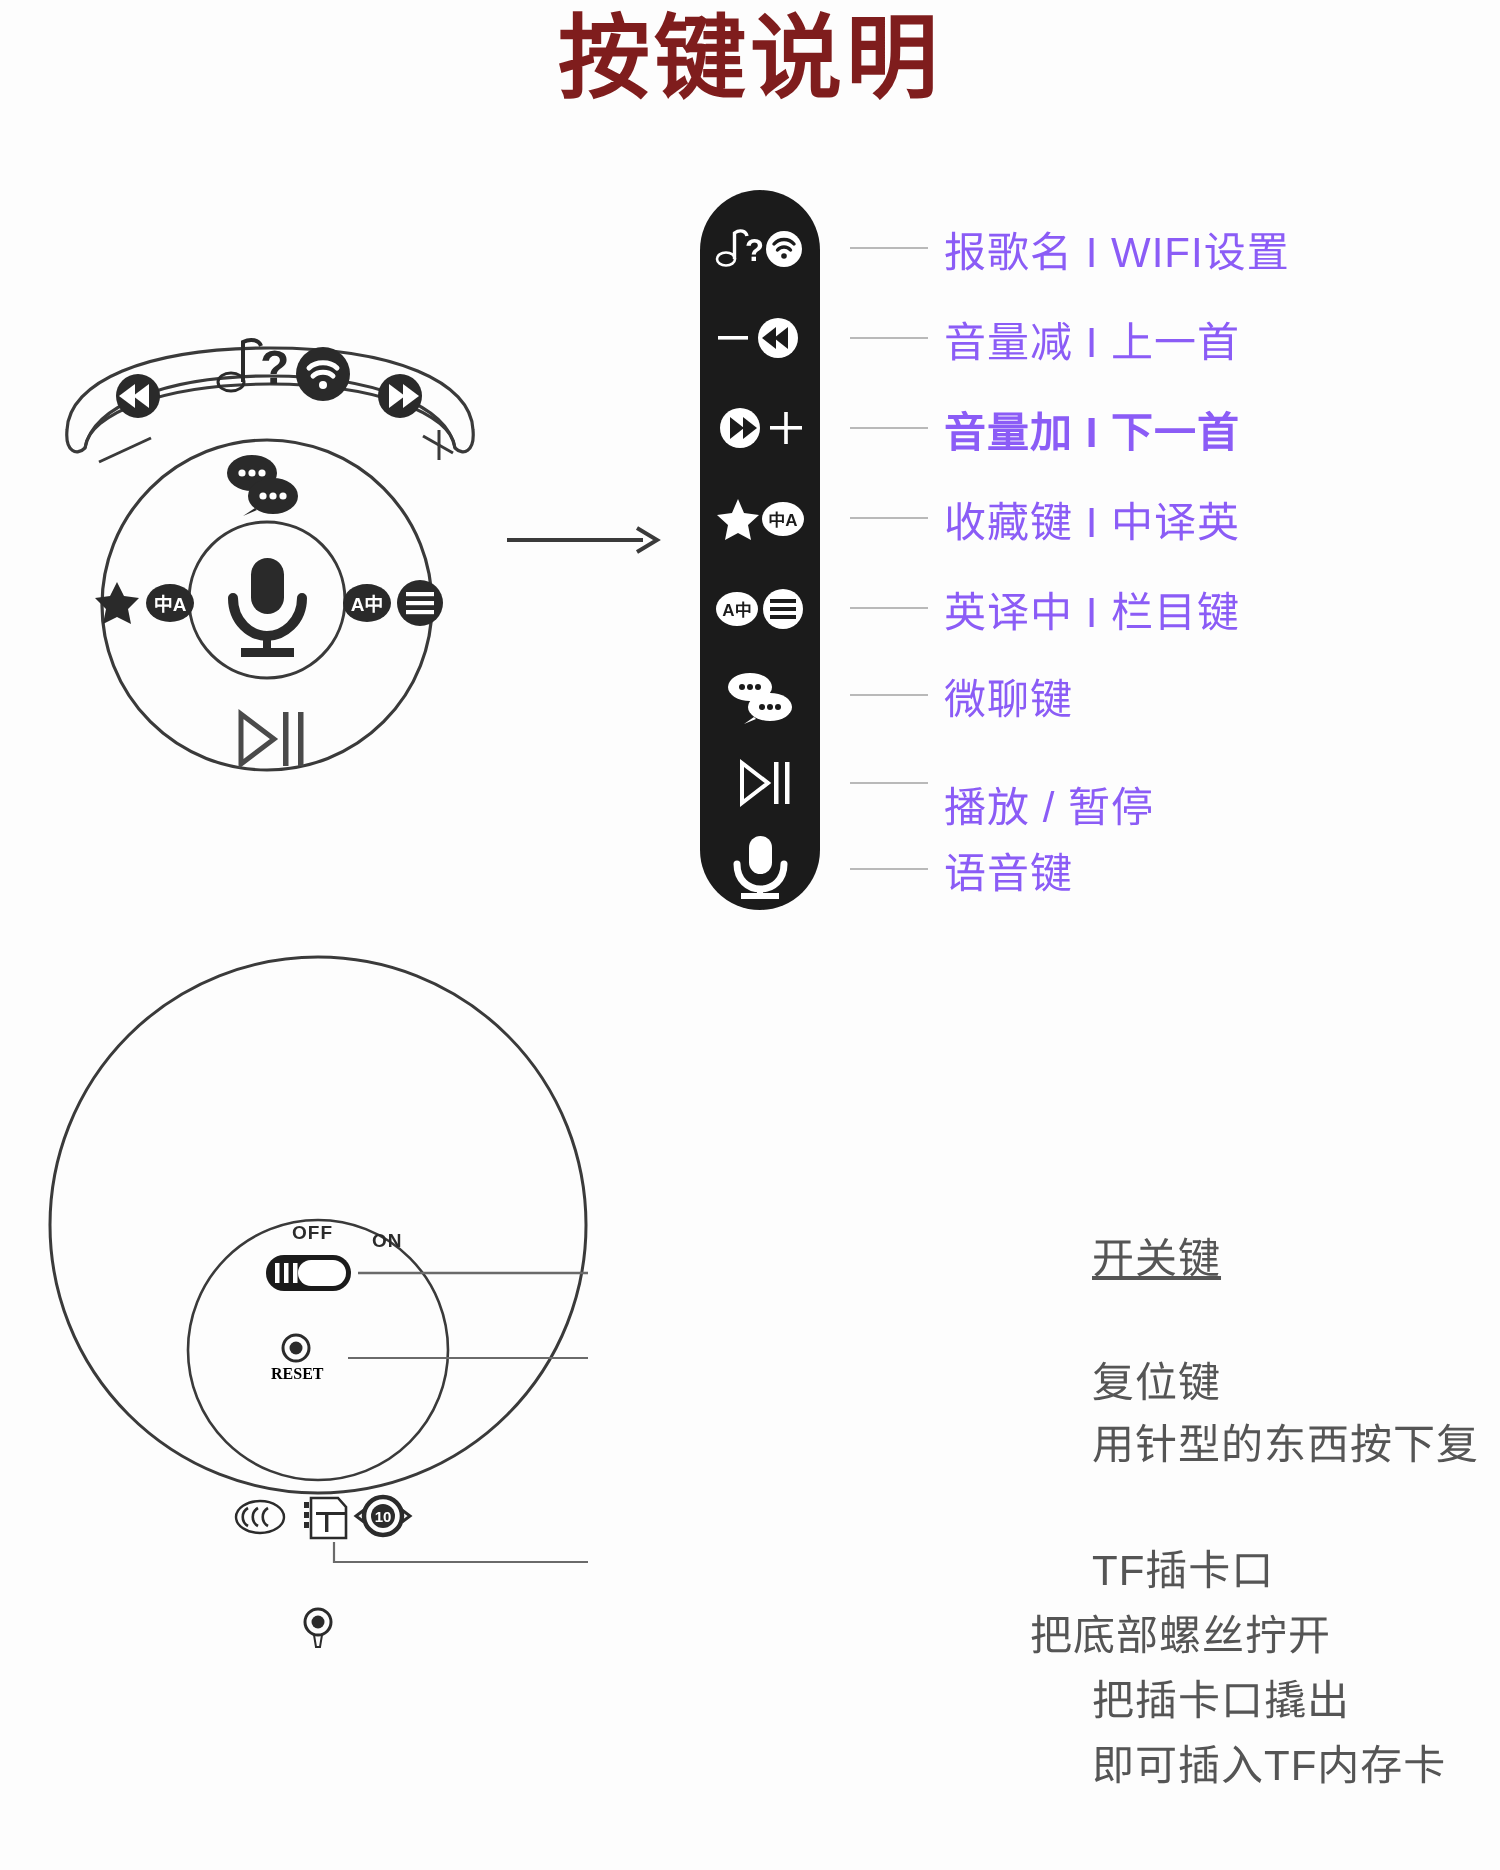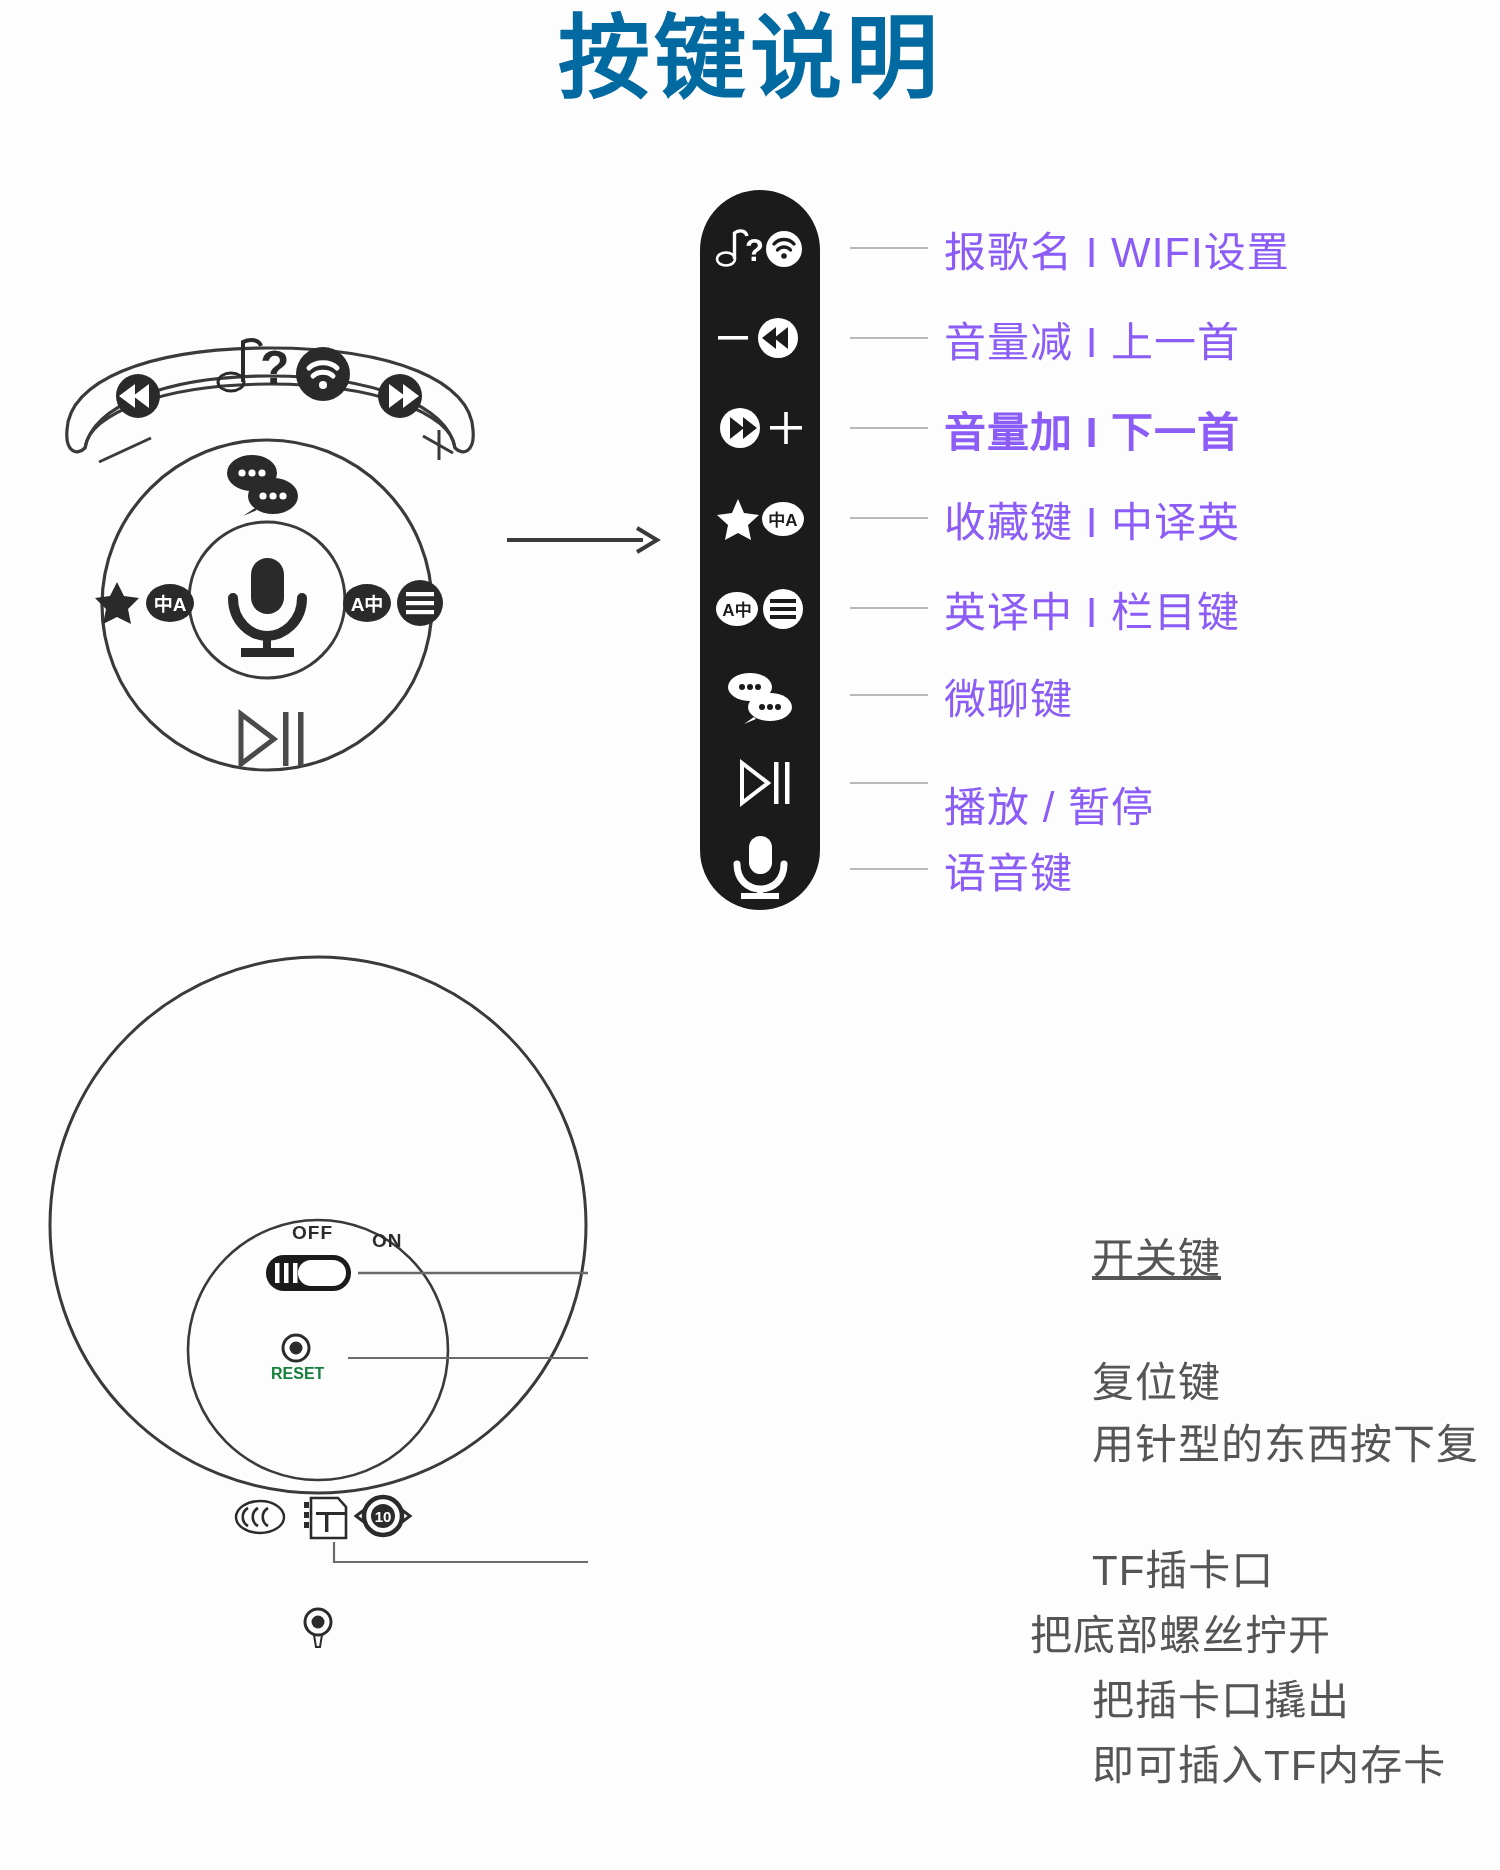--- a/index.html
+++ b/index.html
@@ -13,21 +13,21 @@
   }
   #page{position:relative;width:1500px;height:1870px;}
 
   
   .page-title{
     position:absolute;left:0;top:8px;width:1500px;
     text-align:center;
     font-size:92px;
     font-weight:700;
     letter-spacing:4px;
-    color:#0369a1;
+    color:#7f1d1d;
     line-height:1.1;
   }
 
   
   .pill{
     position:absolute;left:700px;top:190px;
     width:120px;height:720px;
     background:#1b1b1b;
     border-radius:60px;
   }
@@ -64,22 +64,22 @@
   .dev-top{position:absolute;left:55px;top:330px;width:430px;height:470px;}
   .dev-bottom{position:absolute;left:28px;top:950px;width:580px;height:560px;}
 
   .arrow{position:absolute;left:505px;top:520px;width:160px;height:40px;}
 
   .offon{
     position:absolute;font-size:19px;font-weight:700;color:#2b2b2b;
     letter-spacing:1px;font-family:"Liberation Sans",sans-serif;
   }
   .resetlbl{
-    position:absolute;font-size:16px;font-weight:700;color:#15803d;
-    letter-spacing:0px;font-family:Liberation Sans, sans-serif;
+    position:absolute;font-size:16px;font-weight:700;color:#000000;
+    letter-spacing:0px;font-family:Liberation Serif, serif;
   }
 </style>
 </head>
 <body>
 
 <div id="page">
 
   <div class="page-title">按键说明</div>
 
   <div class="dev-top">

